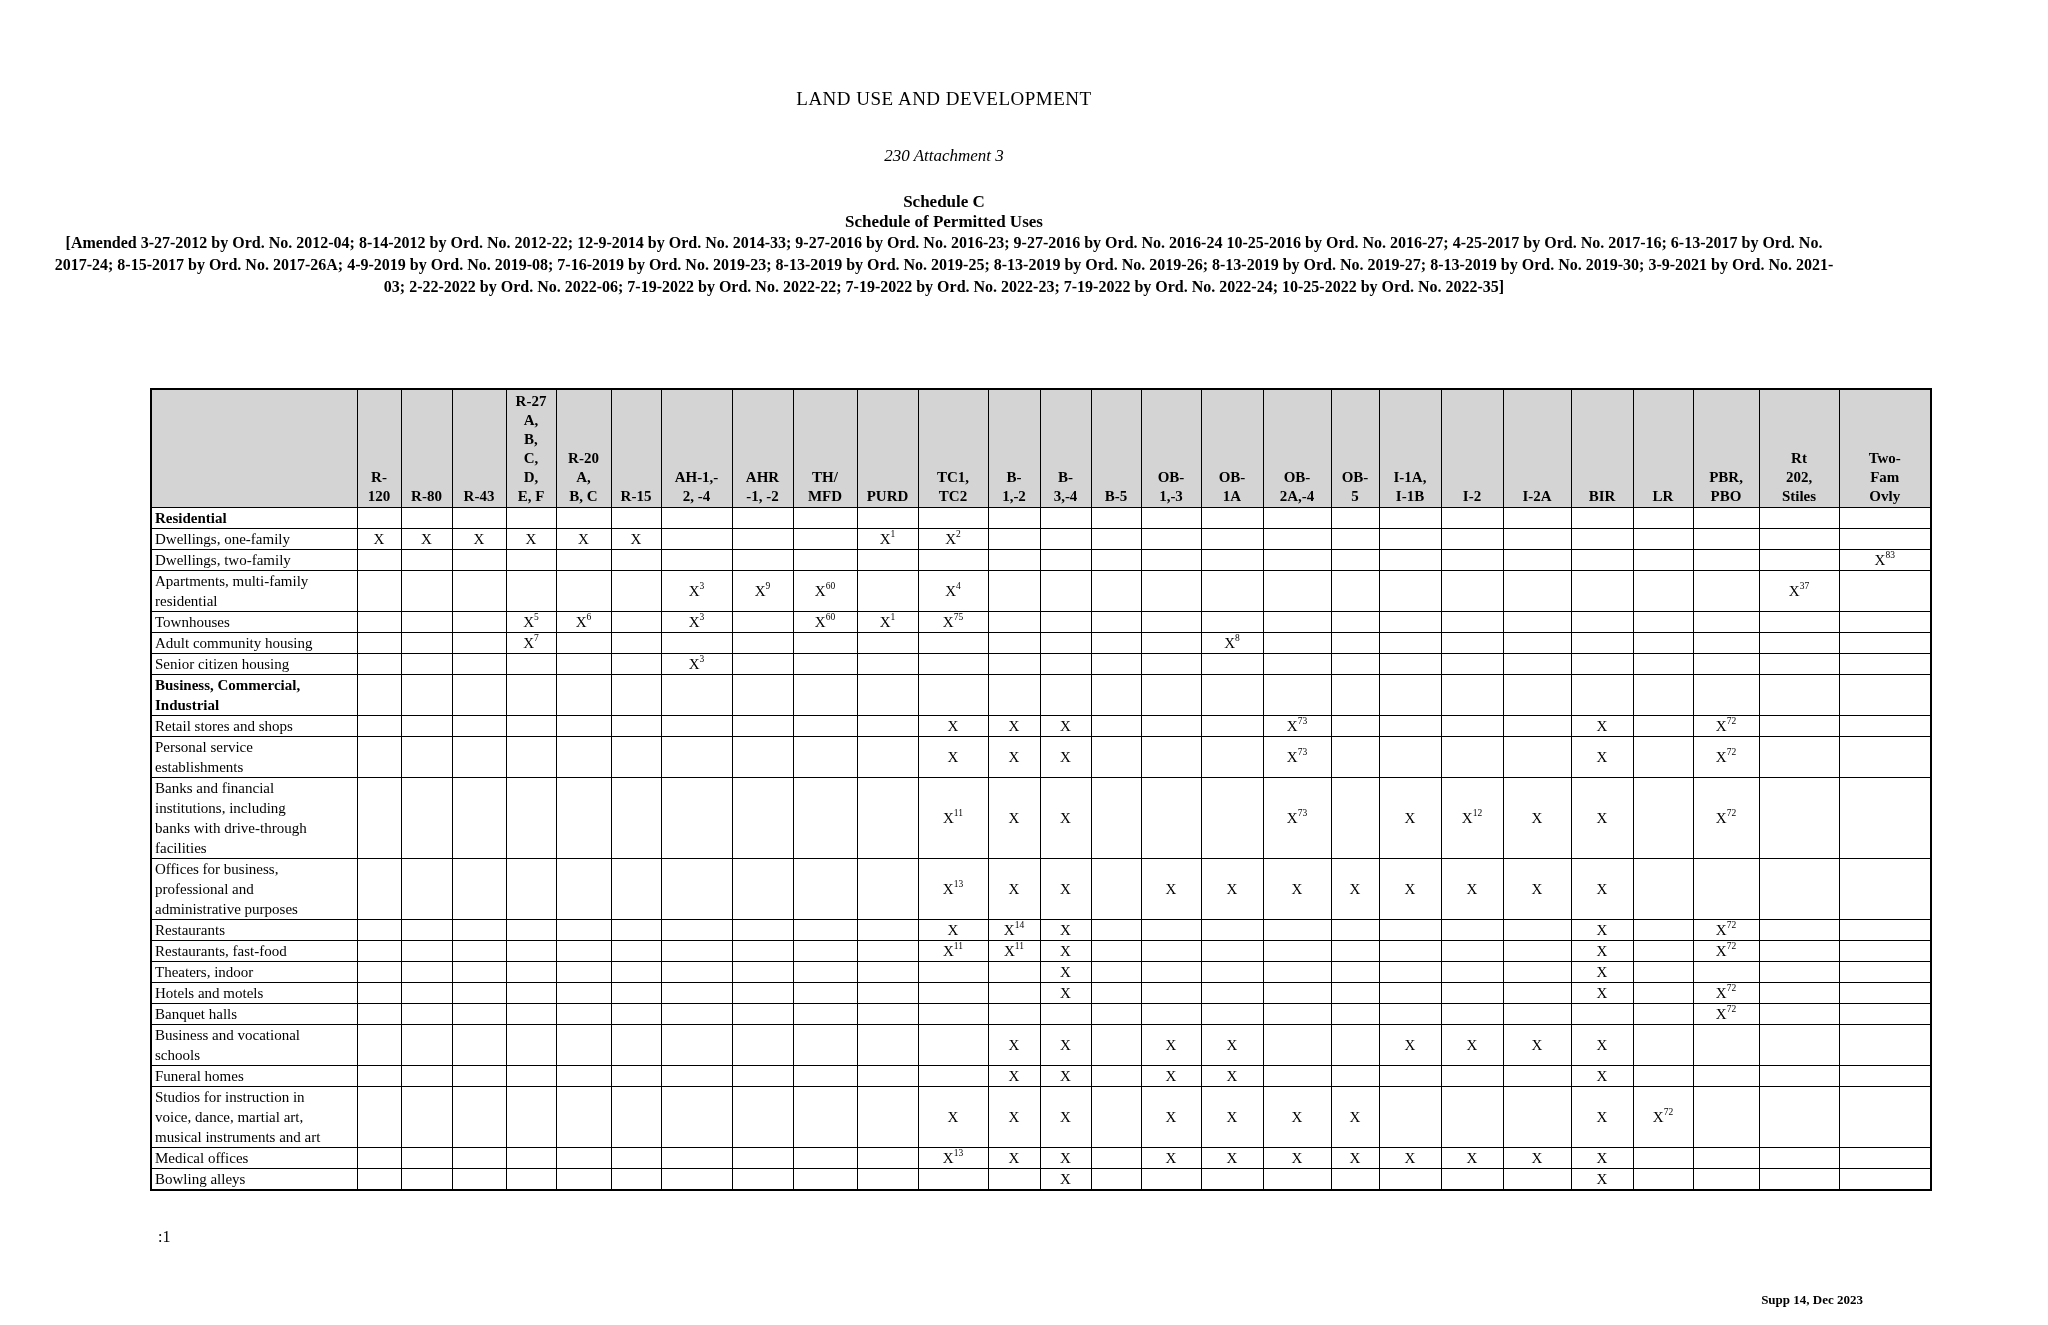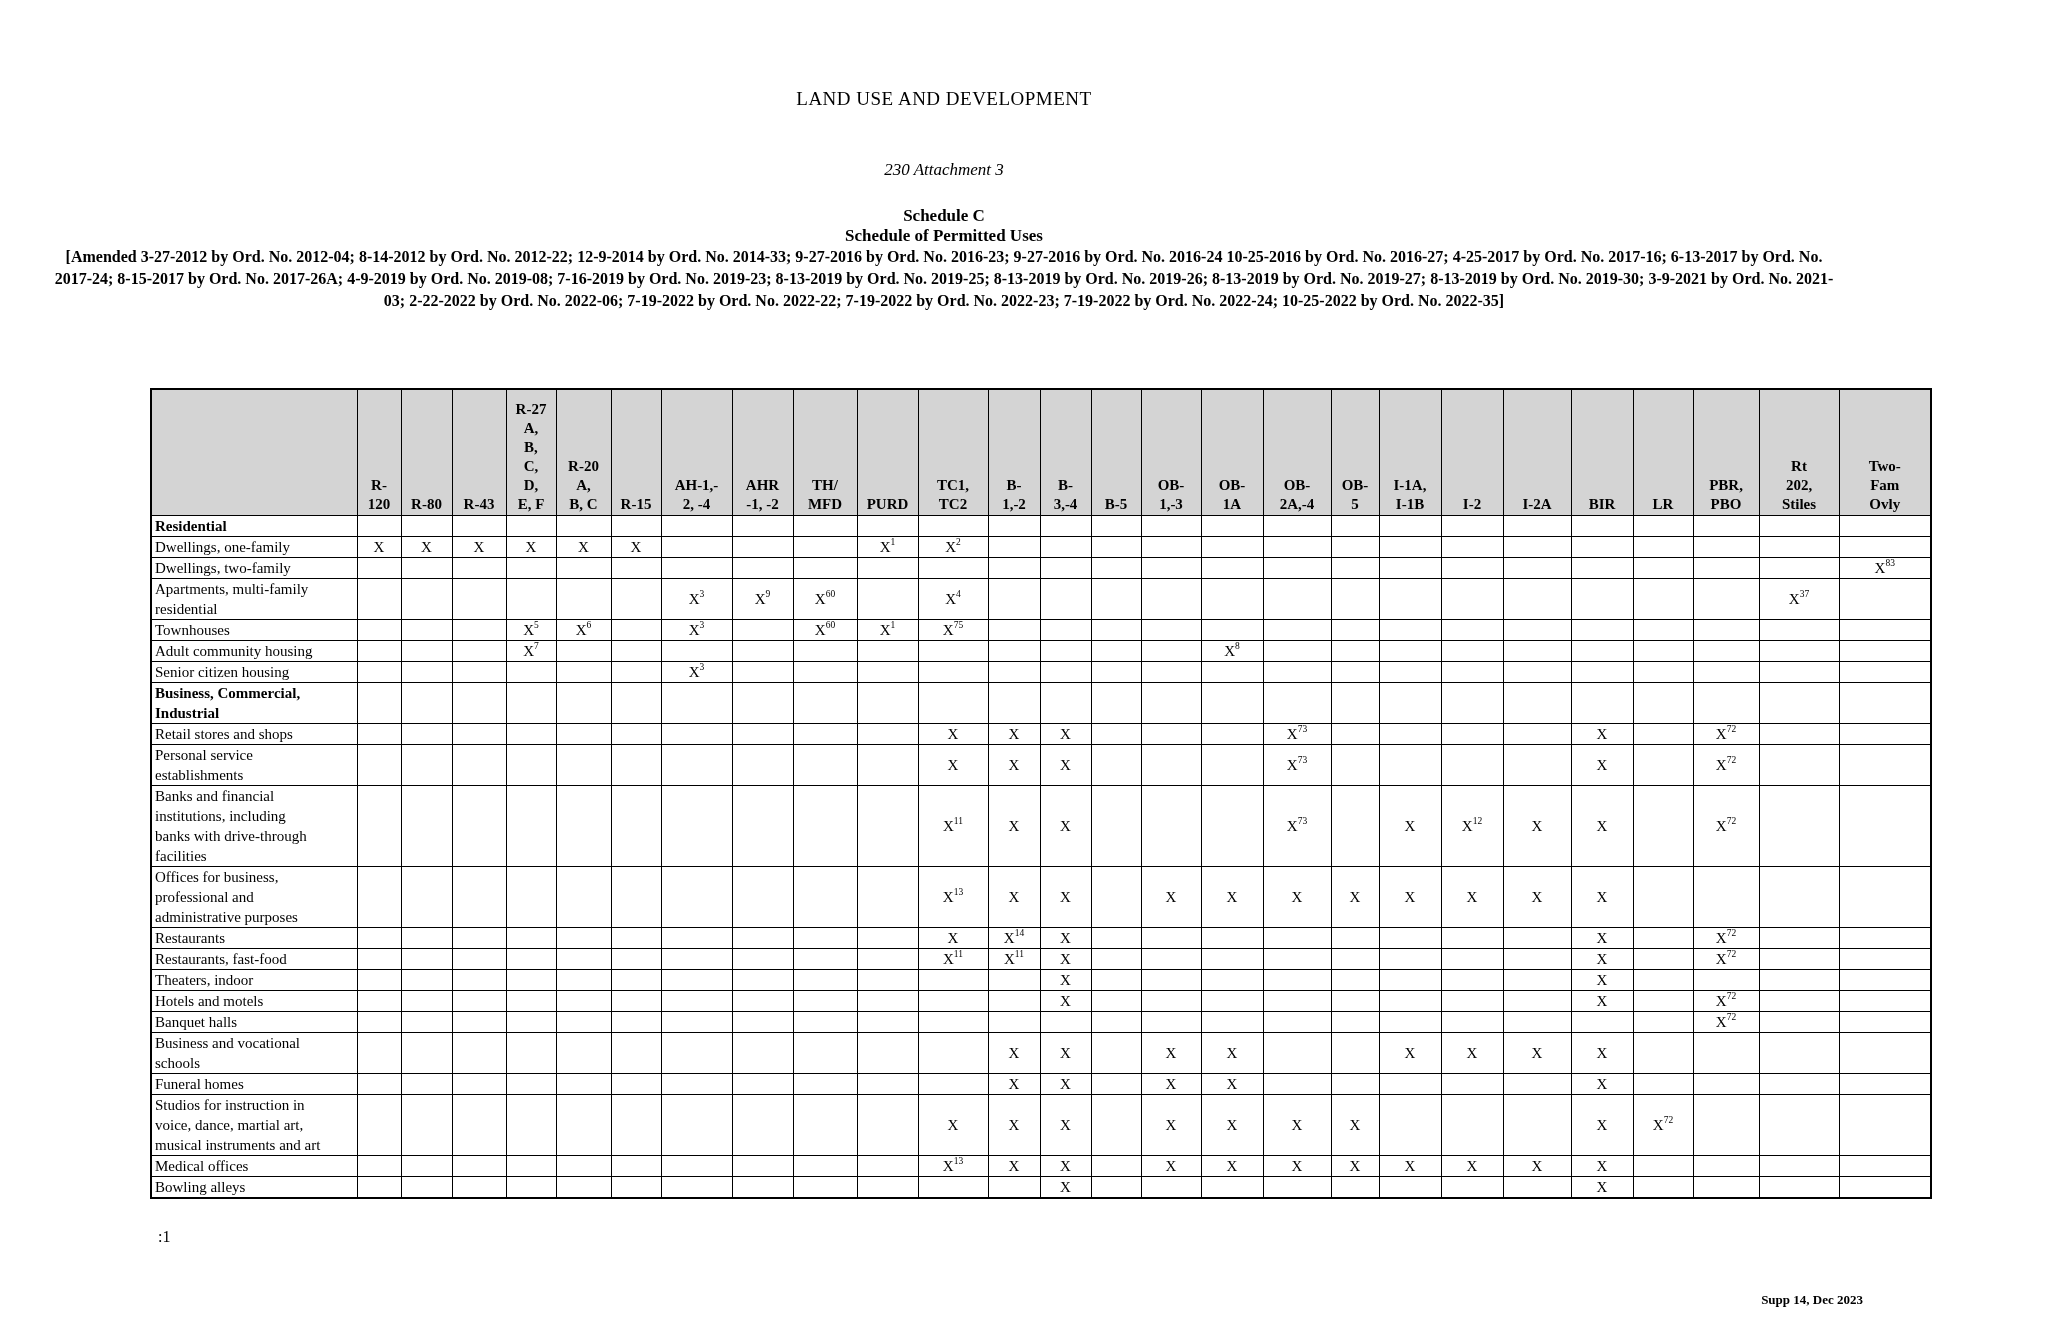--- a/index.html
+++ b/index.html
@@ -7,21 +7,21 @@
   .doc {
     position:relative;
     width:2048px; height:1325px;
     background:#ffffff;
     color:#000;
     font-family:"Liberation Serif", serif;
     overflow:hidden;
   }
   .doc-header { position:absolute; top:88px; left:0; width:1888px; text-align:center; }
   .title { font-size:19px; letter-spacing:0.5px; }
-  .attachment { margin-top:50px; font-size:17px; font-style:italic; }
+  .attachment { margin-top:36px; font-size:17px; font-style:italic; }
   .township { margin-top:22px; font-size:17px; font-weight:bold; }
   .schedule { margin-top:26px; font-size:17px; font-weight:bold; }
   .schedule-sub { font-size:17px; font-weight:bold;font-family:Liberation Serif, serif; }
   .amendments {
     margin:0 auto 0 auto;
     width:1790px;
     font-size:16px;
     font-weight:bold;
     line-height:22px;
     text-align:center;
@@ -34,21 +34,21 @@
     font-size:15px;
   }
   table.uses-table th, table.uses-table td { border:1px solid #000; }
   table.uses-table { border:2px solid #000; }
   table.uses-table thead th {
     background:#d4d4d4;
     font-weight:bold;
     vertical-align:bottom;
     text-align:center;
     line-height:19px;
-    padding:10px 1px 1px 1px;
+    padding:2px 1px 1px 1px;
     white-space:pre-line;
     height:118px;
   }
   table.uses-table tbody th {
     text-align:left;
     font-weight:normal;
     vertical-align:top;
     padding:0 3px;
     line-height:20px;
     white-space:pre-line;

